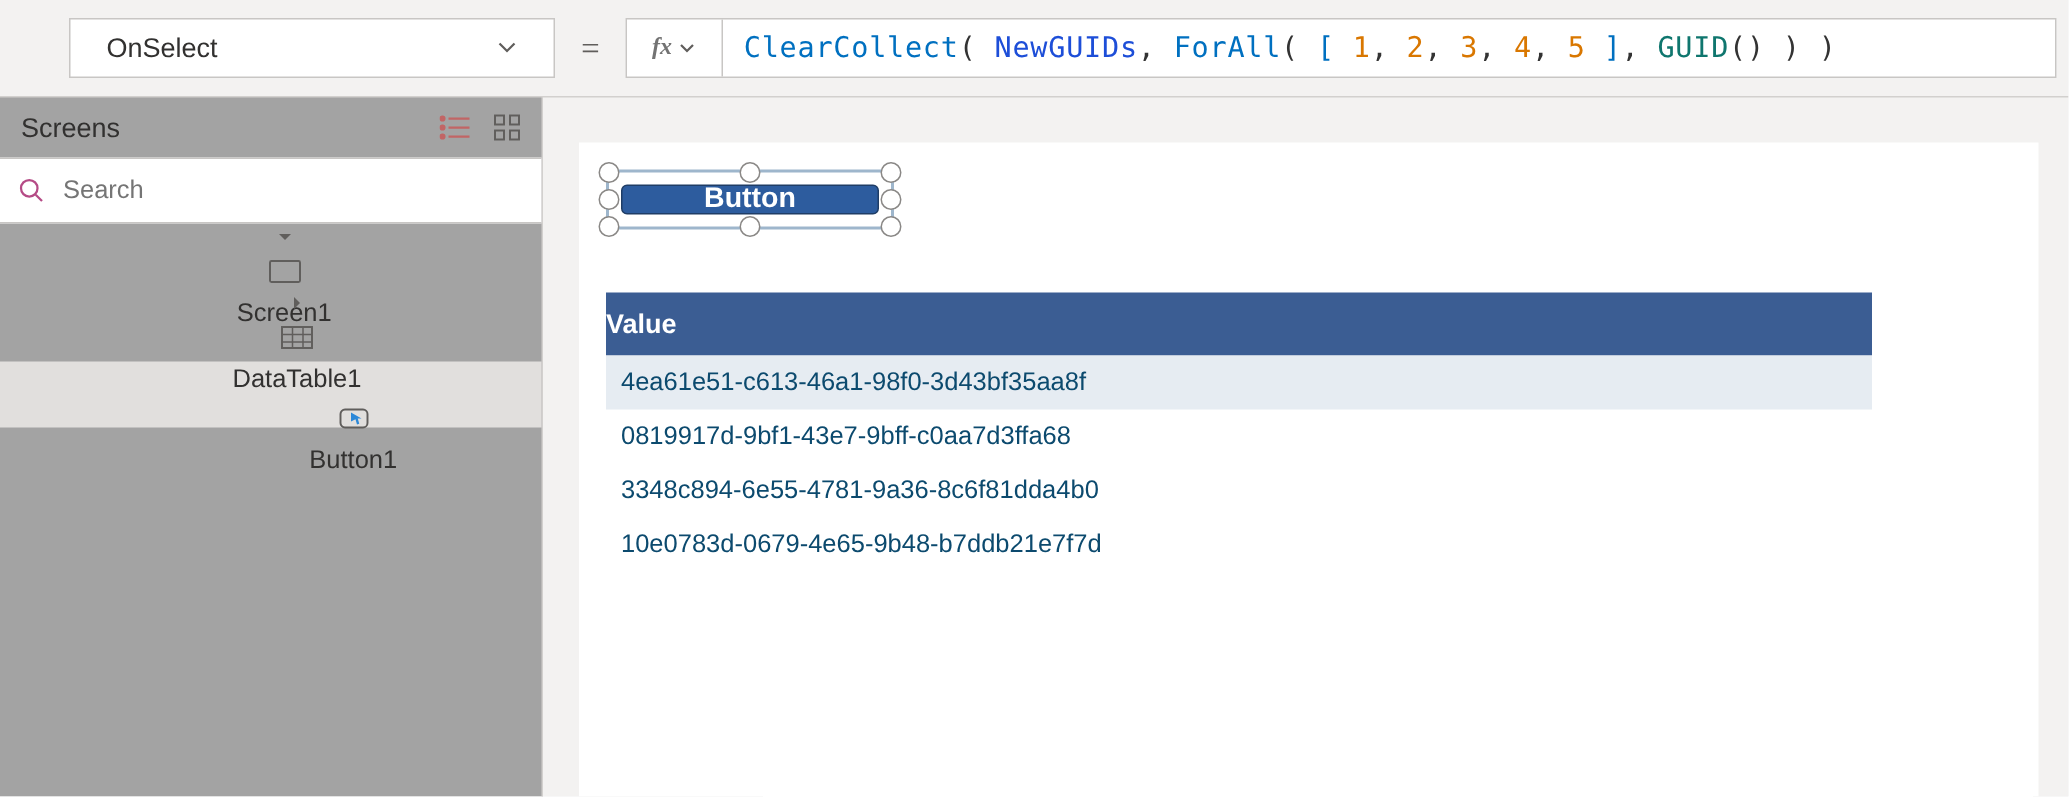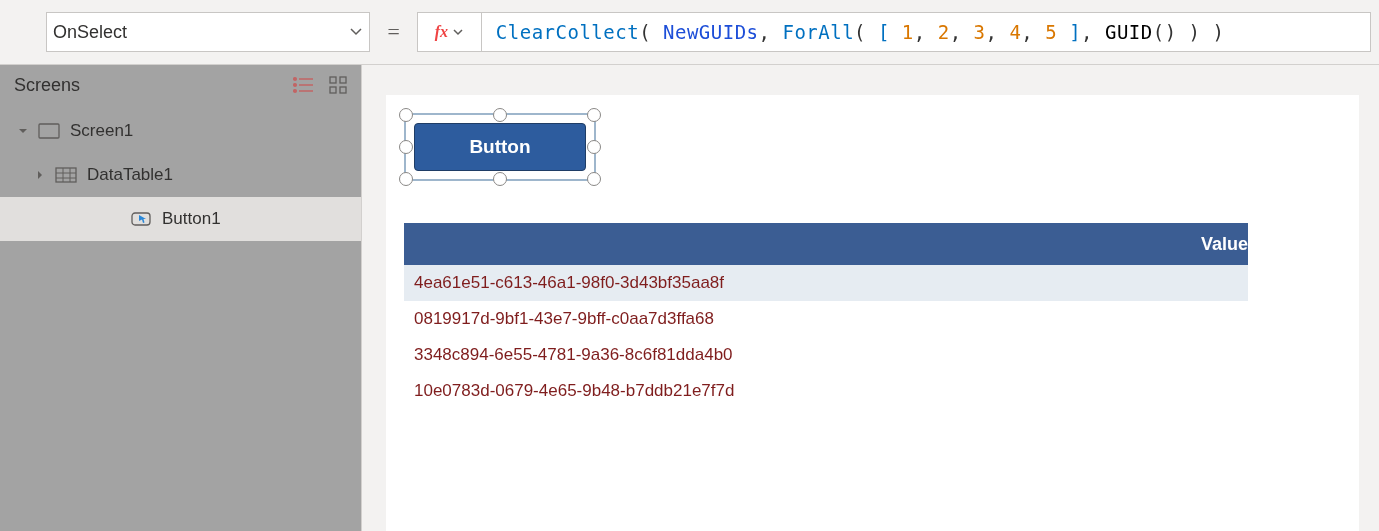--- a/index.html
+++ b/index.html
@@ -20,21 +20,21 @@
       gap: 12px;
     }
     .prop-select {
       width: 324px;
       height: 40px;
       background: #fff;
       border: 1px solid #c8c6c4;
       display: flex;
       align-items: center;
       justify-content: space-between;
-      padding: 0 6px;
+      padding: 0 24px;
       font-size: 18px;
     }
     .equals {
       font-size: 22px;
       color: #605e5c;
       font-family: Georgia, serif;
       font-style: italic;
       padding: 0 4px;
     }
     .fx-bar {
@@ -49,33 +49,33 @@
       width: 64px;
       height: 100%;
       border-right: 1px solid #c8c6c4;
       display: flex;
       align-items: center;
       justify-content: center;
       gap: 4px;
       font-family: Georgia, 'Times New Roman', serif;
       font-style: italic;
       font-size: 16px;
-      color: #ef4444;
+      color: #737373;
     }
     .formula {
       padding: 0 14px;
       font-family: Consolas, Menlo, monospace;
       font-size: 19px;
       white-space: pre;
       letter-spacing: 0.5px;
     }
     .tok-fn { color: #0070c0; }
     .tok-op { color: #333; }
     .tok-id { color: #1d4ed8; }
-    .tok-kw { color: #000000; }
+    .tok-kw { color: #0f766e; }
     .tok-br { color: #0070c0; }
     .tok-num { color: #d97700; }
     .main {
       display: flex;
       height: calc(100% - 64px);
     }
     .sidebar {
       width: 362px;
       background: #a3a3a3;
       border-top: 1px solid #d2d0ce;
@@ -112,20 +112,21 @@
     }
     .tree {
       padding-top: 4px;
     }
     .tree-item {
       display: flex;
       align-items: center;
       height: 44px;
       font-size: 17px;
       gap: 10px;
+      flex-direction: column;
     }
     .tree-item.level0 { padding-left: 18px; }
     .tree-item.level1 { padding-left: 35px; }
     .tree-item.level2 { padding-left: 110px; }
     .tree-item.selected { background: #e1dfdd; }
     .canvas-wrap {
       flex: 1;
       background: #f3f2f1;
       padding: 6px 0 0 0;
       border-top: 1px solid #d2d0ce;
@@ -133,21 +134,21 @@
     .canvas {
       margin: 24px 20px 0 24px;
       background: #fff;
       height: calc(100% - 24px);
       position: relative;
       padding: 18px 18px;
     }
     .button-sel {
       position: relative;
       width: 192px;
-      height: 68px;
+      height: 40px;
       border: 2px solid #9eb6cc;
     }
     .button-el {
       position: absolute;
       inset: 0;
       margin: 8px;
       background: #2d5c9e;
       color: #fff;
       border: 1px solid #1f3d66;
       border-radius: 4px;
@@ -176,31 +177,31 @@
     .datatable {
       margin-top: 42px;
       width: 844px;
     }
     .dt-head {
       background: #3b5d93;
       color: #fff;
       height: 42px;
       display: flex;
       align-items: center;
-      justify-content: flex-end;
+      justify-content: flex-start;
       font-size: 18px;
       font-weight: 600;
     }
     .dt-row {
       height: 36px;
       display: flex;
       align-items: center;
       padding: 0 10px;
       font-size: 17px;
-      color: #7f1d1d;
+      color: #0c4a6e;
     }
     .dt-row.sel { background: #e6ecf2; }
     svg { display: block; }
   </style>
 </head>
 <body>
 
 <div class="top-bar">
   <div class="prop-select">
     <span>OnSelect</span>
@@ -238,20 +239,27 @@
         <svg width="18" height="18" viewBox="0 0 18 18">
           <g stroke="#605e5c" stroke-width="1.3" fill="none">
             <rect x="1" y="1" width="6" height="6"></rect>
             <rect x="11" y="1" width="6" height="6"></rect>
             <rect x="1" y="11" width="6" height="6"></rect>
             <rect x="11" y="11" width="6" height="6"></rect>
           </g>
         </svg>
       </div>
     </div>
+    <div class="search-row">
+      <svg width="18" height="18" viewBox="0 0 18 18">
+        <circle cx="7.5" cy="7.5" r="5.5" stroke="#b54b86" stroke-width="1.5" fill="none"></circle>
+        <line x1="11.8" y1="11.8" x2="16" y2="16" stroke="#b54b86" stroke-width="1.5"></line>
+      </svg>
+      <input type="text" placeholder="Search" style="">
+    </div>
     <div class="tree" id="tree">
         <div class="tree-item level0">
           <span>
             <svg width="10" height="10" viewBox="0 0 10 10">
               <path d="M1 3 L5 7 L9 3 Z" fill="#605e5c"></path>
             </svg>
           </span>
           <span>
             <svg width="22" height="16" viewBox="0 0 22 16">
               <rect x="1" y="1" width="20" height="14" rx="1" stroke="#605e5c" stroke-width="1.3" fill="none"></rect>

